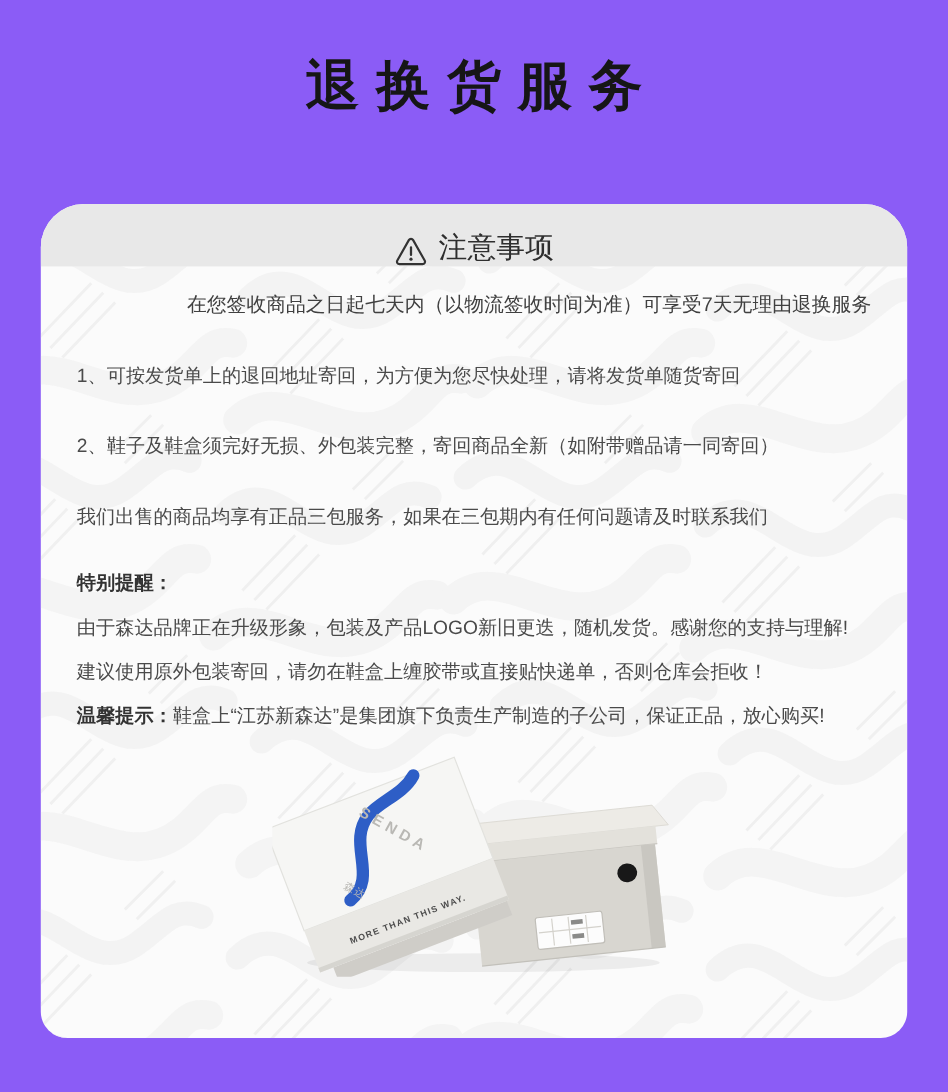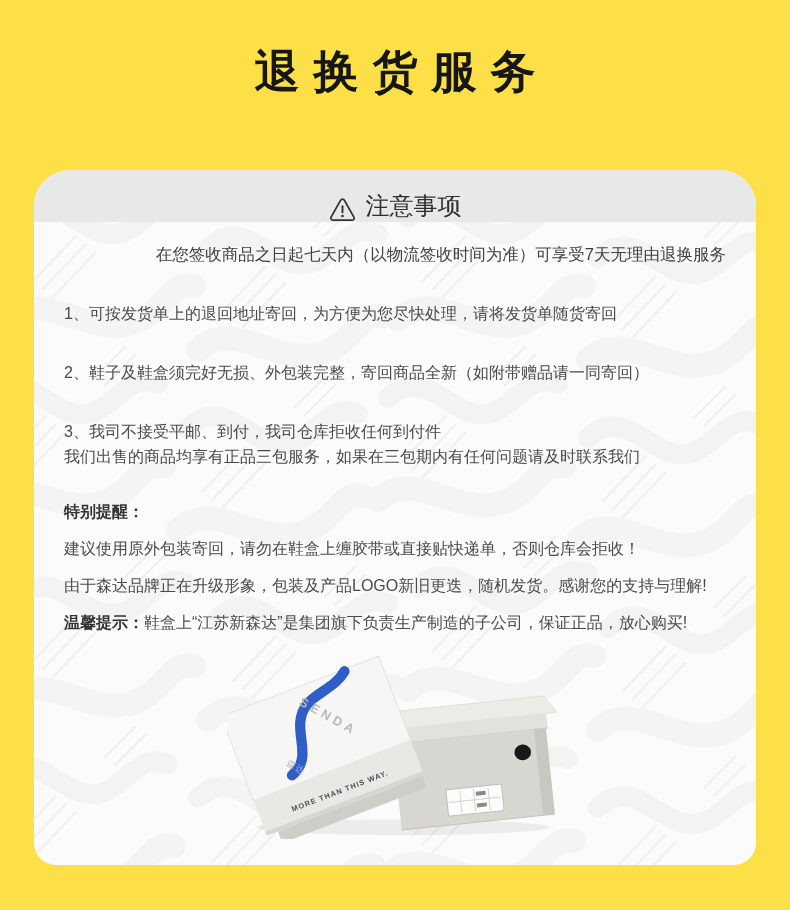--- a/index.html
+++ b/index.html
@@ -6,21 +6,21 @@
   html, body { margin: 0; padding: 0; }
   body {
     width: 790px; height: 910px;
     background: #ffffff;
     font-family: "Liberation Sans", "DejaVu Sans", sans-serif;
   }
   .page {
     position: relative;
     width: 790px; height: 910px;
     overflow: hidden;
-    background: #fde047;
+    background: #8b5cf6;
   }
   .title {
     margin: 0;
     padding-top: 42px;
     text-align: center;
     font-size: 45px;
     font-weight: 600;
     letter-spacing: 14px;
     text-indent: 14px;
     color: #161616;
@@ -139,27 +139,26 @@
 
       <div class="item">
         <p>1、可按发货单上的退回地址寄回，为方便为您尽快处理，请将发货单随货寄回</p>
       </div>
 
       <div class="item">
         <p>2、鞋子及鞋盒须完好无损、外包装完整，寄回商品全新（如附带赠品请一同寄回）</p>
       </div>
 
       <div class="item">
-        <p>3、我司不接受平邮、到付，我司仓库拒收任何到付件</p>
         <p>我们出售的商品均享有正品三包服务，如果在三包期内有任何问题请及时联系我们</p>
       </div>
 
       <p class="special-label">特别提醒：</p>
+      <p class="sp-line">由于森达品牌正在升级形象，包装及产品LOGO新旧更迭，随机发货。感谢您的支持与理解!</p>
       <p class="sp-line">建议使用原外包装寄回，请勿在鞋盒上缠胶带或直接贴快递单，否则仓库会拒收！</p>
-      <p class="sp-line">由于森达品牌正在升级形象，包装及产品LOGO新旧更迭，随机发货。感谢您的支持与理解!</p>
       <p class="tip"><strong>温馨提示：</strong><span>鞋盒上“江苏新森达”是集团旗下负责生产制造的子公司，保证正品，放心购买!</span></p>
 
       <div class="boxes">
         <svg width="336" height="196" viewBox="0 0 340 200" aria-hidden="false">
 
           <ellipse cx="178" cy="188" rx="150" ry="8" fill="#000000" opacity="0.06"></ellipse>
 
           <g transform="rotate(-6 250 140)">
             <polygon points="170,62 330,62 342,80 182,80" fill="#edebe6" stroke="#dcdad4" stroke-width="0.8"></polygon>
             <rect x="171" y="80" width="160" height="15" fill="#e3e1db"></rect>

